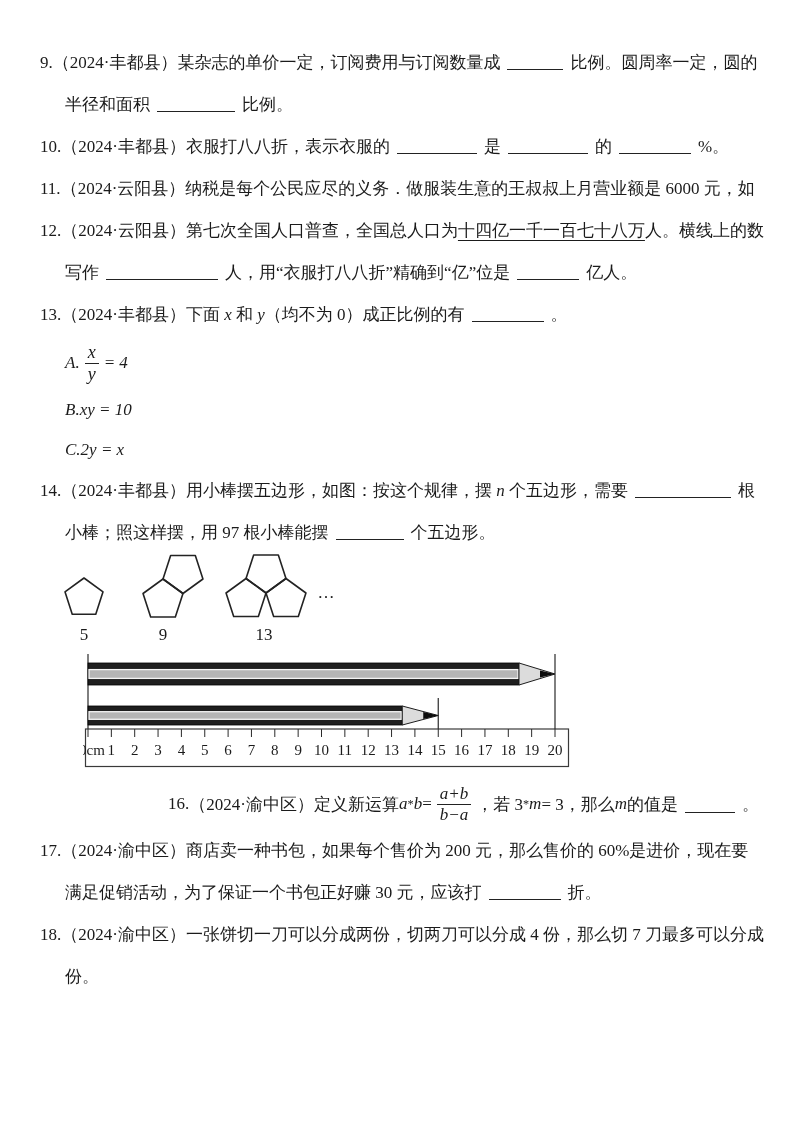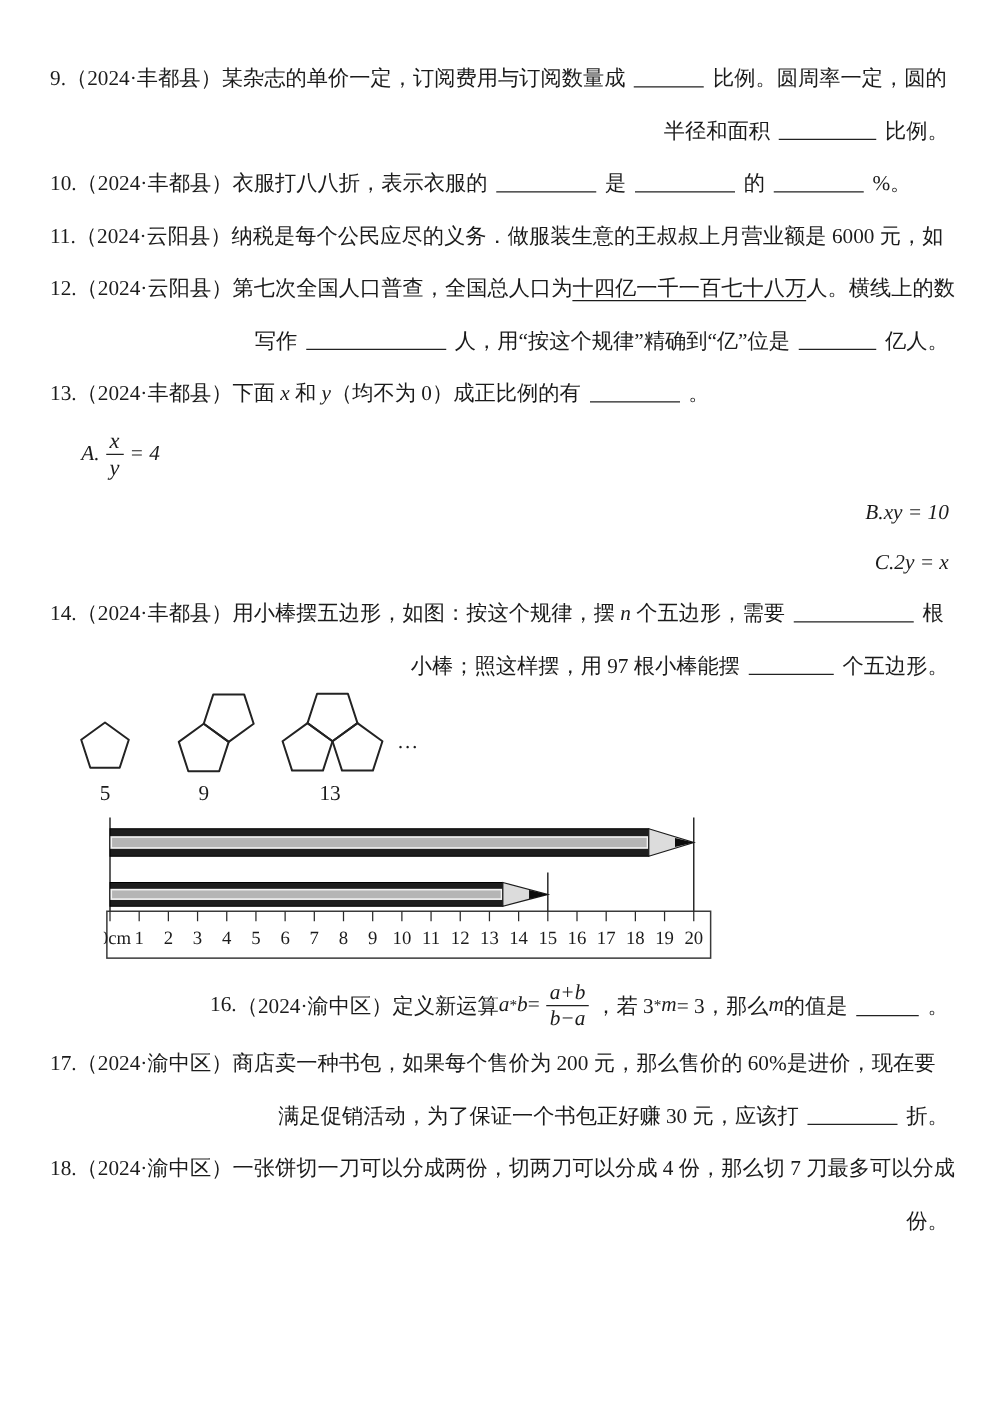--- a/index.html
+++ b/index.html
@@ -1,21 +1,21 @@
 <!DOCTYPE html>
 <html><head>
 <meta charset="utf-8">
 <style>
   html,body{margin:0;padding:0;background:#ffffff;}
   body{width:793px;height:1122px;overflow:hidden;
        font-family:"Liberation Serif","DejaVu Serif",serif;
        color:#1b1b1b;font-size:17px;}
   .page{width:793px;height:1122px;box-sizing:border-box;padding:42px 34px 0 40px;background:#fff;}
   .line{height:42px;line-height:42px;white-space:nowrap;}
-  .cont{padding-left:25px;text-align:right;}
+  .cont{padding-left:25px;}
   .blank{display:inline-block;border-bottom:1.5px solid #222;height:16px;vertical-align:-2px;margin:0 7px;}
   .ul{text-decoration:underline;text-underline-offset:4px;}
   .var{font-style:italic;}
   sup.star{font-size:0.72em;vertical-align:super;font-style:normal;}
   .frac{display:inline-flex;flex-direction:column;align-items:center;vertical-align:middle;
         line-height:1.12;margin:0 5px;font-style:italic;}
   .frac .fnum{border-bottom:1.4px solid #222;padding:0 3px;}
   .frac .fden{padding:0 3px;}
   .frac.big{font-size:18px;}
   .opt-a{display:flex;align-items:center;height:54px;padding-left:25px;white-space:nowrap;}
@@ -43,21 +43,21 @@
   </div>
 
   <div class="line">
     <span>11.</span><span>（2024·云阳县）纳税是每个公民应尽的义务．做服装生意的王叔叔上月营业额是 6000 元，如</span>
   </div>
 
   <div class="line">
     <span>12.</span><span>（2024·云阳县）第七次全国人口普查，全国总人口为</span><span class="ul">十四亿一千一百七十八万</span><span>人。横线上的数</span>
   </div>
   <div class="line cont">
-    <span>写作</span><span class="blank" style="width:112px"></span><span>人，用“按这个规律”精确到“亿”位是</span><span class="blank" style="width:62px"></span><span>亿人。</span>
+    <span>写作</span><span class="blank" style="width:112px"></span><span>人，用“衣服打八八折”精确到“亿”位是</span><span class="blank" style="width:62px"></span><span>亿人。</span>
   </div>
 
   <div class="line">
     <span>13.</span><span>（2024·丰都县）下面 </span><span class="var">x</span><span> 和 </span><span class="var">y</span><span>（均不为 0）成正比例的有</span><span class="blank" style="width:72px"></span><span>。</span>
   </div>
   <div class="opt-a">
     <span class="var">A.</span>
       <span class="frac big">
         <span class="fnum">x</span>
         <span class="fden">y</span>

